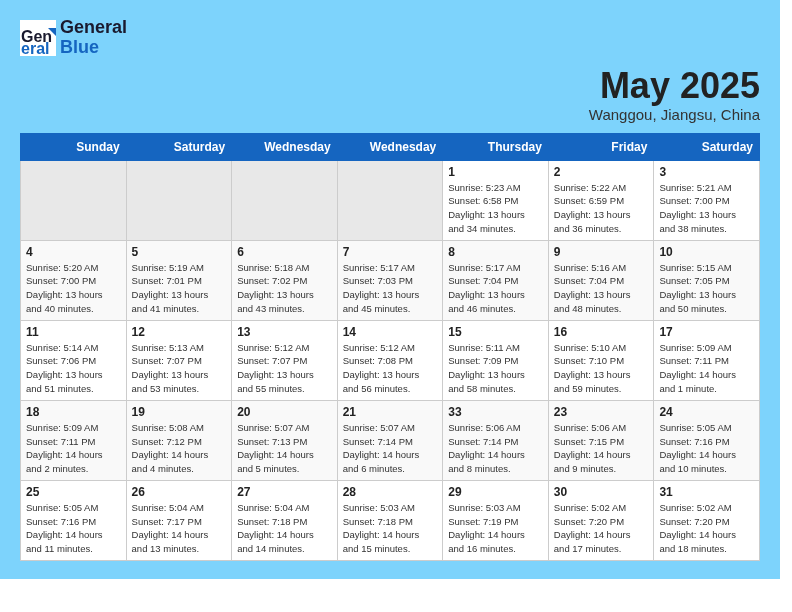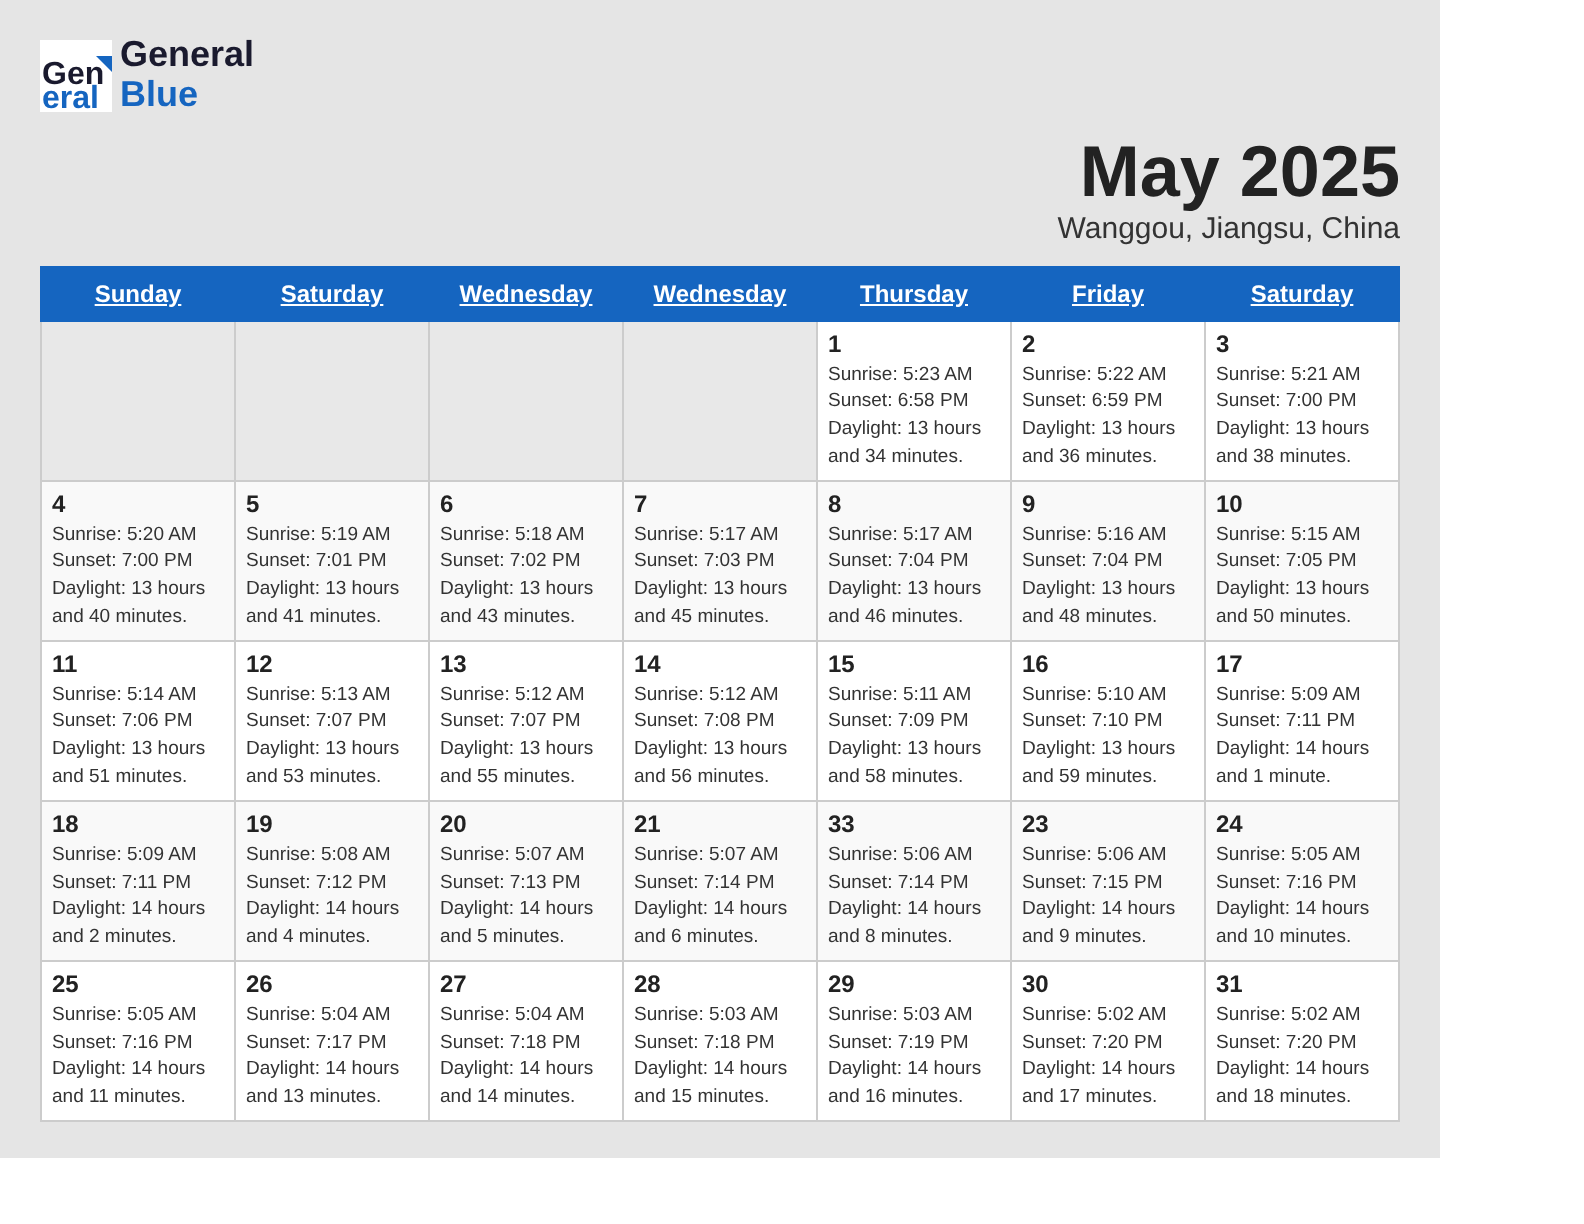--- a/index.html
+++ b/index.html
@@ -3,23 +3,23 @@
   <meta charset="utf-8">
   <style>
     * { box-sizing: border-box; margin: 0; padding: 0; }
     body {
       font-family: Arial, sans-serif;
       background: #fff;
       width: 792px;
       min-height: 612px;
     }
     .page {
-      width: 720px;
+      width: 780px;
       padding: 18px 20px 18px 20px;
-      background: #e5e5e5;
+      background: #7dd3fc;
     }
     .header {
       display: flex;
       justify-content: space-between;
       align-items: flex-start;
       margin-bottom: 10px;
     }
     .logo {
       display: flex;
       align-items: center;
@@ -53,24 +53,23 @@
     .calendar {
       width: 100%;
       border-collapse: collapse;
       border: 1px solid #ccc;
     }
     .calendar th {
       background: #1565c0;
       color: #fff;
       font-size: 12px;
       font-weight: bold;
-      text-align: center;
+      text-align: right;
       padding: 6px 6px;
       border: 1px solid #1565c0;
-      text-decoration: underline;
     }
     .calendar td {
       vertical-align: top;
       border: 1px solid #ccc;
       padding: 4px 5px;
       width: calc(100% / 7);
       min-height: 80px;
       background: #fff;
       font-size: 10px;
       color: #333;

